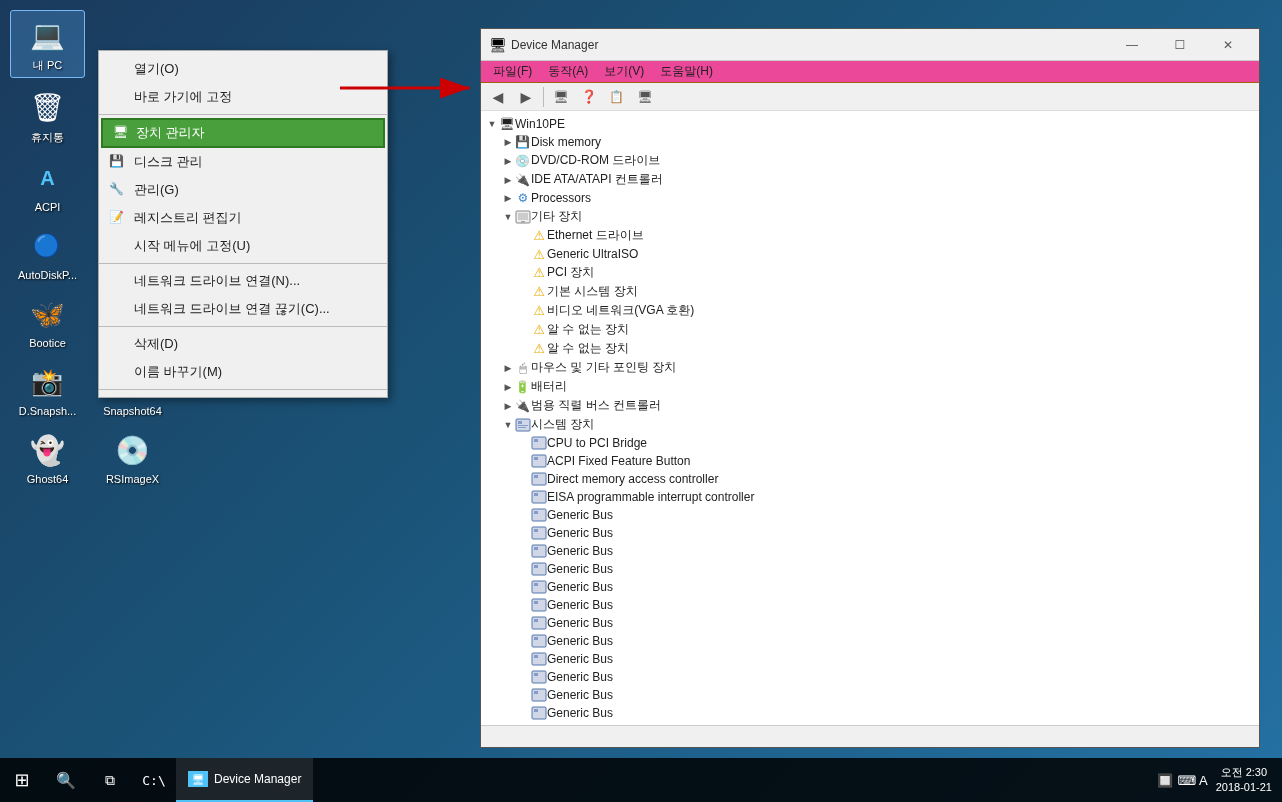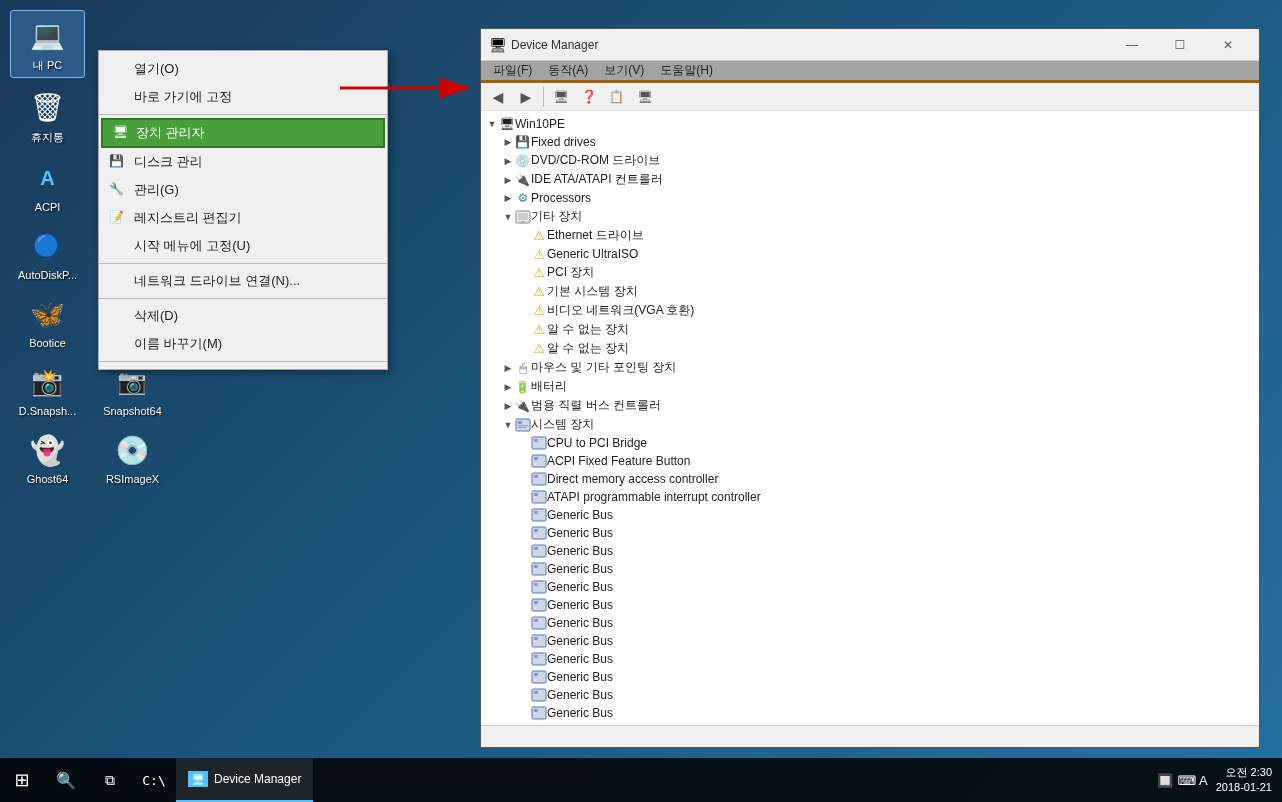--- a/index.html
+++ b/index.html
@@ -76,21 +76,21 @@
     .taskbar-right {
       margin-left: auto;
       display: flex;
       align-items: center;
       color: white;
       padding: 0 10px;
       gap: 8px;
       font-size: 11px;
     }
     .taskbar-time {
-      text-align: right;
+      text-align: center;
       line-height: 1.4;
     }
     .desktop-icon {
       display: flex;
       flex-direction: column;
       align-items: center;
       width: 75px;
       cursor: pointer;
       padding: 4px;
       border-radius: 3px;
@@ -200,25 +200,25 @@
       align-items: center;
       justify-content: center;
       cursor: pointer;
       font-size: 12px;
       color: #555;
     }
 
     
     .dm-menubar {
       height: 22px;
-      background: #a3a3a3;
+      background: #ec4899;
       display: flex;
       align-items: center;
       padding: 0 4px;
-      border-bottom: 3px solid #a16207;
+      border-bottom: 1px solid #a16207;
       flex-shrink: 0;
       text-align: right;
     }
     .menu-item {
       padding: 2px 8px;
       font-size: 12px;
       cursor: pointer;
       color: #222;
     }
 
@@ -405,20 +405,23 @@
     <div class="context-menu-item">
       <span class="item-icon" style="font-size:12px;">📝</span>
       <span>레지스트리 편집기</span>
     </div>
     <div class="context-menu-item">
       <span>시작 메뉴에 고정(U)</span>
     </div>
     <hr class="context-menu-separator">
     <div class="context-menu-item">
       <span>네트워크 드라이브 연결(N)...</span>
+    </div>
+    <div class="context-menu-item">
+      <span>네트워크 드라이브 연결 끊기(C)...</span>
     </div>
     <hr class="context-menu-separator">
     <div class="context-menu-item">
       <span>삭제(D)</span>
     </div>
     <div class="context-menu-item">
       <span>이름 바꾸기(M)</span>
     </div>
     <hr class="context-menu-separator">
   </div>
@@ -467,21 +470,21 @@
         <span class="tree-indent" style="width:4px;"></span>
         <span class="tree-toggle">▼</span>
         <span class="wi">🖥</span>
         <span class="tree-label">Win10PE</span>
       </div>
 
       <div class="tree-item">
         <span class="tree-indent" style="width:20px;"></span>
         <span class="tree-toggle">▶</span>
         <span class="wi">💾</span>
-        <span class="tree-label">Fixed drives</span>
+        <span class="tree-label">Disk memory</span>
       </div>
 
       <div class="tree-item">
         <span class="tree-indent" style="width:20px;"></span>
         <span class="tree-toggle">▶</span>
         <span class="wi">💿</span>
         <span class="tree-label">DVD/CD-ROM 드라이브</span>
       </div>
 
       <div class="tree-item">
@@ -629,21 +632,21 @@
 
         <div class="tree-item">
           <span class="tree-indent" style="width:36px;"></span>
           <span class="tree-toggle" style="width:14px;"></span>
           <span class="wi">
             <svg width="16" height="16" viewBox="0 0 16 16">
               <rect x="1" y="2" width="14" height="12" rx="1" fill="#d0d8e8" stroke="#5577aa" stroke-width="1"></rect>
               <rect x="3" y="4" width="4" height="3" fill="#8899cc"></rect>
             </svg>
           </span>
-          <span class="tree-label">ATAPI programmable interrupt controller</span>
+          <span class="tree-label">EISA programmable interrupt controller</span>
         </div>
 
         <div class="tree-item">
           <span class="tree-indent" style="width:36px;"></span>
           <span class="tree-toggle" style="width:14px;"></span>
           <span class="wi">
             <svg width="16" height="16" viewBox="0 0 16 16">
                 <rect x="1" y="2" width="14" height="12" rx="1" fill="#d0d8e8" stroke="#5577aa" stroke-width="1"></rect>
                 <rect x="3" y="4" width="4" height="3" fill="#8899cc"></rect>
               </svg>

